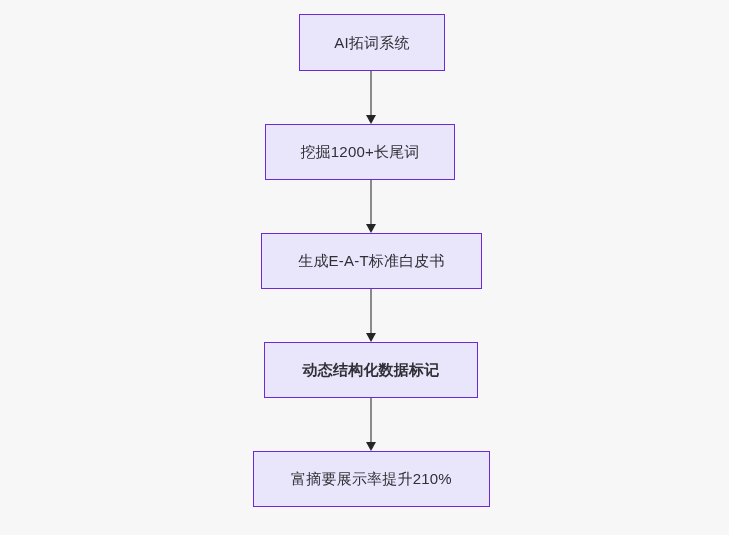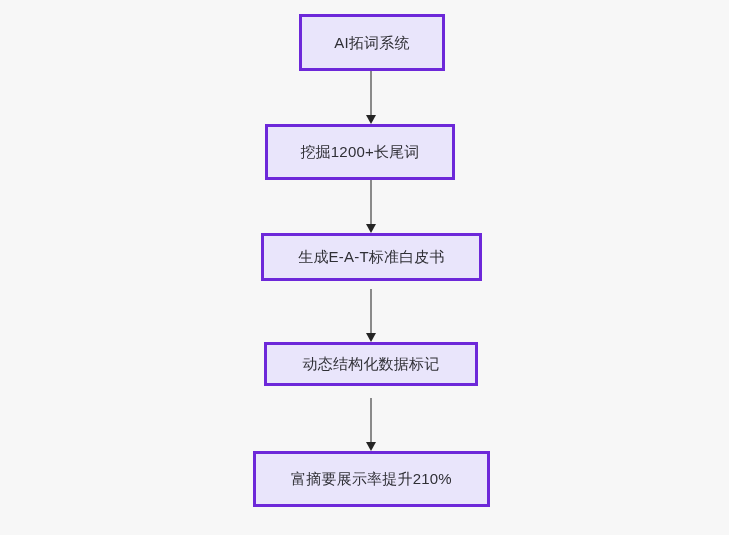--- a/index.html
+++ b/index.html
@@ -15,21 +15,21 @@
   }
   #flowchart-canvas {
     position: relative;
     width: 729px;
     height: 535px;
   }
   .node {
     position: absolute;
     box-sizing: border-box;
     background: #e9e5fb;
-    border: 3px solid #6d28d9;
+    border: 1px solid #6d28d9;
     display: flex;
     align-items: center;
     justify-content: center;
     z-index: 2;
   }
   .node-label {
     font-size: 15px;
     line-height: 1.2;
     color: #2f2f35;
     white-space: nowrap;
@@ -52,22 +52,22 @@
     width: 0;
     height: 0;
     border-left: 5px solid transparent;
     border-right: 5px solid transparent;
     border-top: 9px solid #252525;
   }
 
   
   #node-1 { left: 299px; top: 14px;  width: 146px; height: 57px; }
   #node-2 { left: 265px; top: 124px; width: 190px; height: 56px; }
-  #node-3 { left: 261px; top: 233px; width: 221px; height: 48px; }
-  #node-4 { left: 264px; top: 342px; width: 214px; height: 44px; }
+  #node-3 { left: 261px; top: 233px; width: 221px; height: 56px; }
+  #node-4 { left: 264px; top: 342px; width: 214px; height: 56px; font-weight: bold; }
   #node-5 { left: 253px; top: 451px; width: 237px; height: 56px; justify-content: center; }
 
   
   #edge-1 { left: 370px; top: 71px;  height: 53px; }
   #edge-2 { left: 370px; top: 180px; height: 53px; }
   #edge-3 { left: 370px; top: 289px; height: 53px; }
   #edge-4 { left: 370px; top: 398px; height: 53px; }
   .edge .edge-line  { height: calc(100% - 9px); }
   .edge .edge-arrow { bottom: 0; }
 </style>

